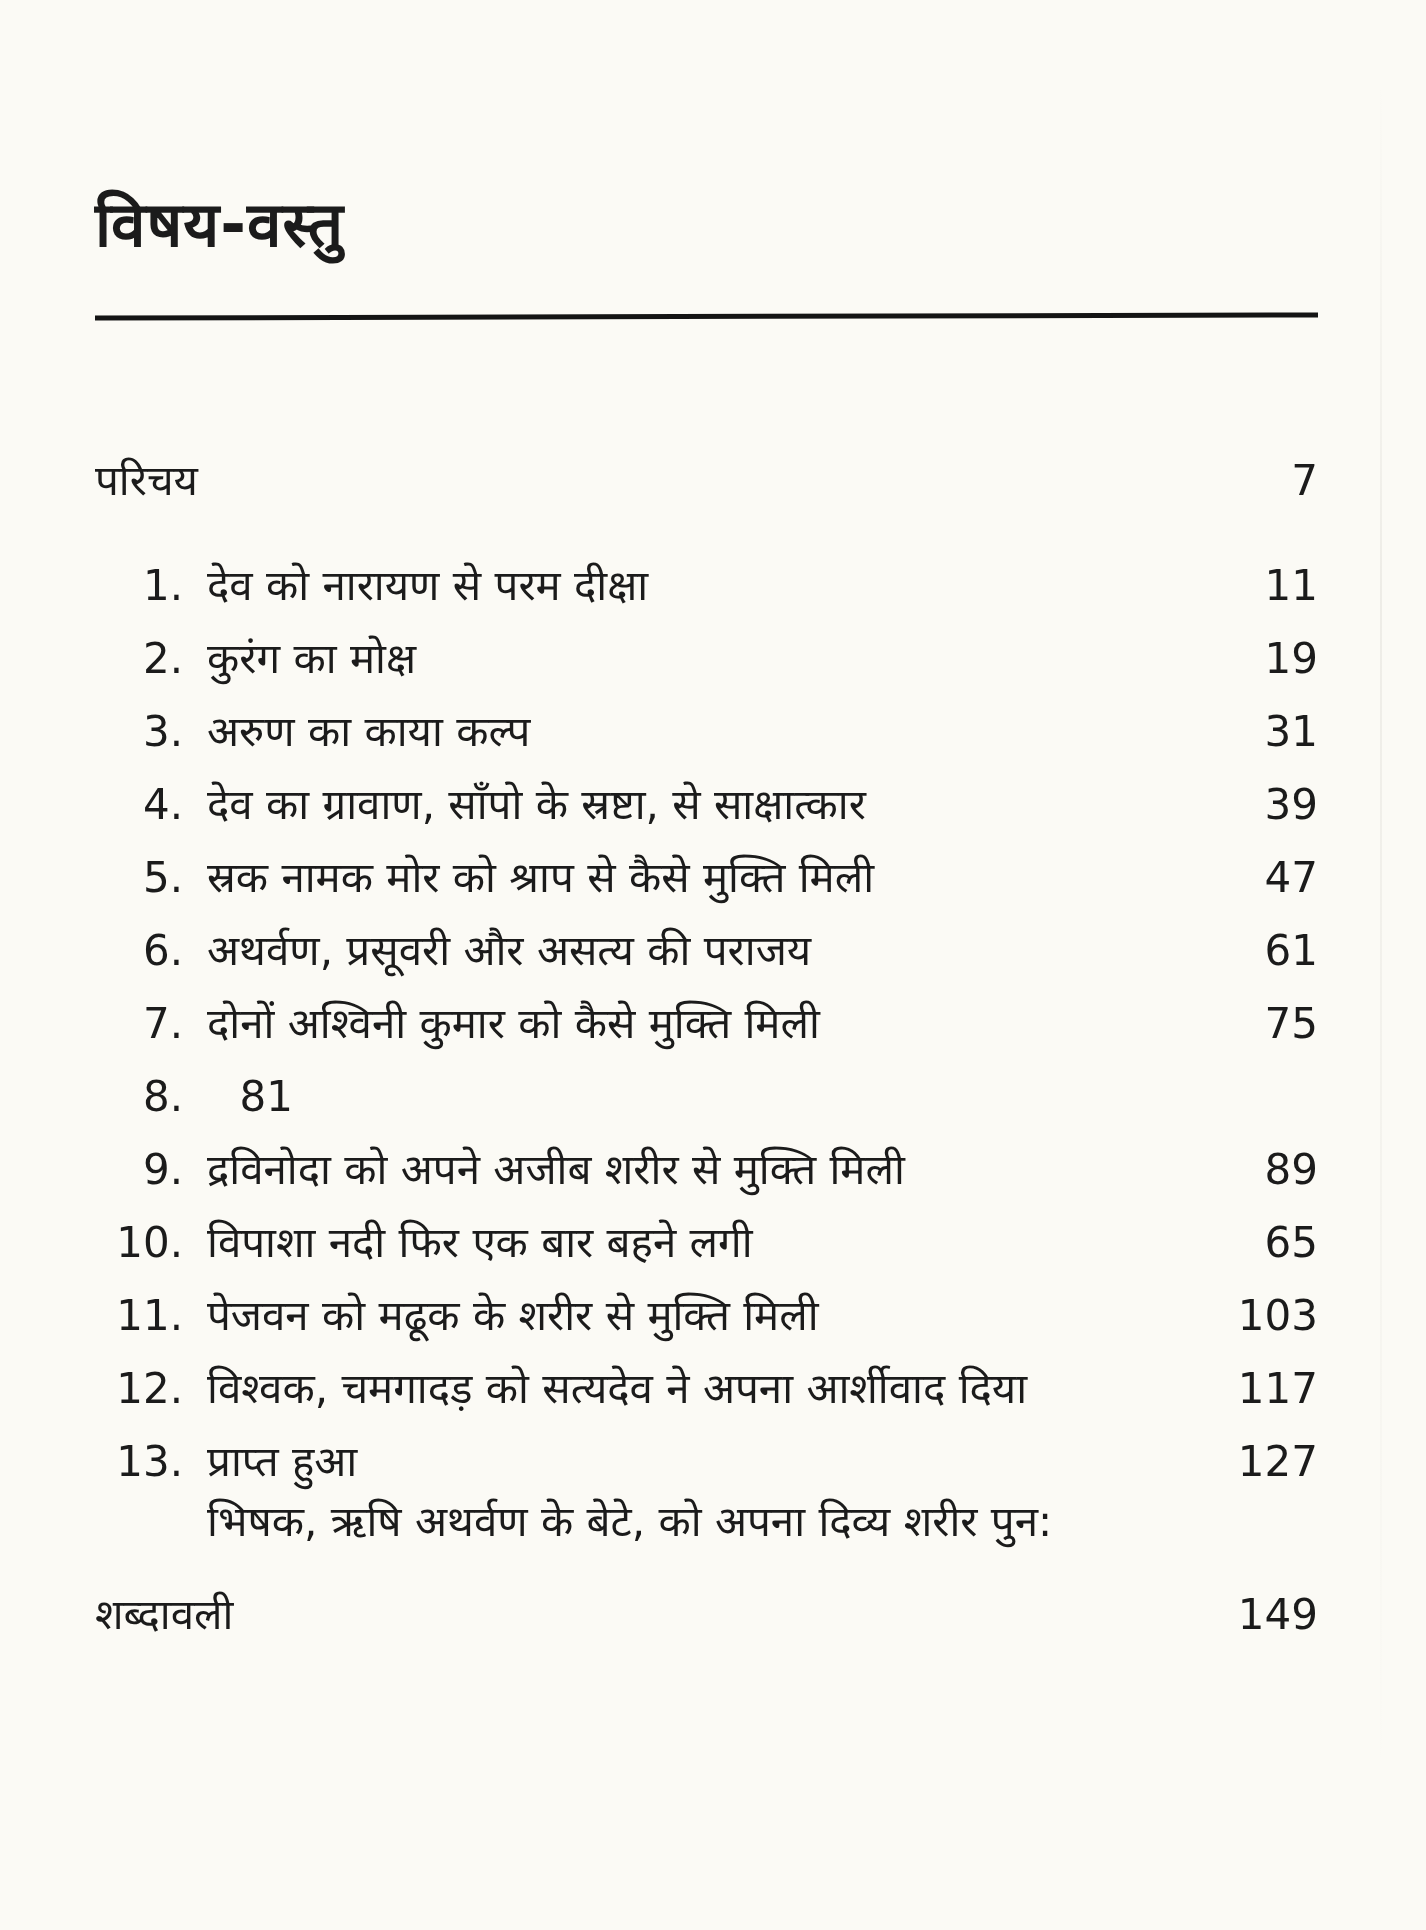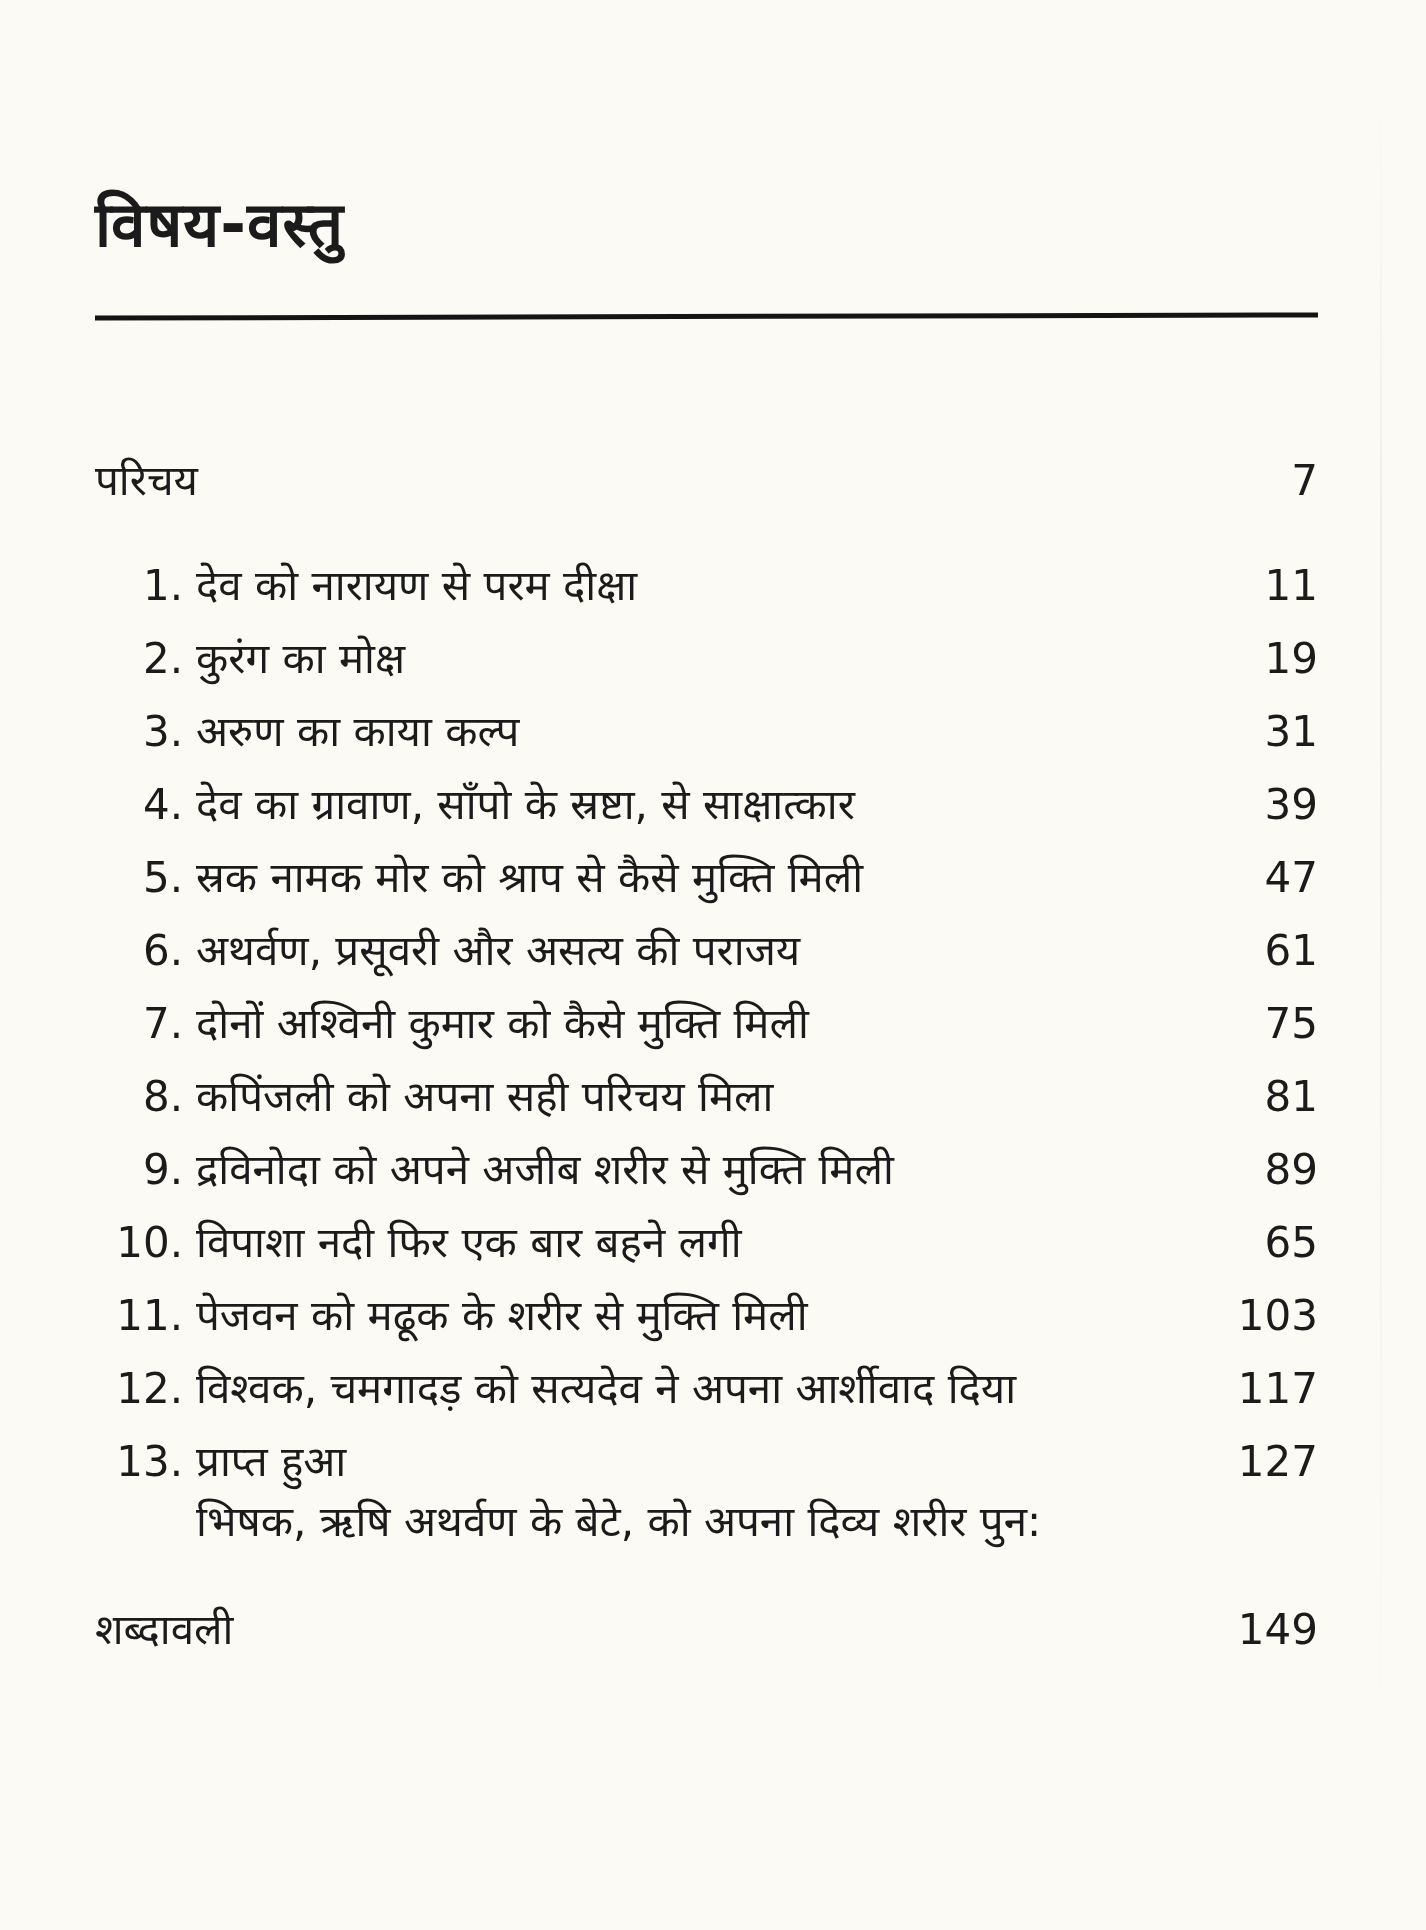--- a/index.html
+++ b/index.html
@@ -54,37 +54,37 @@
     margin-bottom: 13px;
   }
   .row .num {
     flex: none;
     width: 88px;
     text-align: right;
     line-height: 60px;
   }
   .row .text {
     flex: 1;
-    margin-left: 13px;
+    margin-left: 24px;
     line-height: 60px;
   }
   .row .text .line { display: block; }
   .row .label {
     flex: 1;
     line-height: 60px;
   }
   .row .pg {
     flex: none;
     margin-left: 20px;
     line-height: 60px;
     text-align: right;
     min-width: 90px;
   }
   .row.intro { margin-bottom: 45px; align-items: center; }
-  .row.glossary { margin-top: 48px; margin-bottom: 0; }
+  .row.glossary { margin-top: 33px; margin-bottom: 0; }
 </style>
 </head>
 <body>
 
 <div class="scan-artifact"></div>
 
 <div class="page">
 
   <h1 class="book-title">विषय-वस्तु</h1>
   <div class="rule"></div>
@@ -133,21 +133,20 @@
     </div>
 
     <div class="row">
       <span class="num">7.</span>
       <span class="text">दोनों अश्विनी कुमार को कैसे मुक्ति मिली</span>
       <span class="pg">75</span>
     </div>
 
     <div class="row">
       <span class="num">8.</span>
-      <span class="text">कपिंजली को अपना सही परिचय मिला</span>
       <span class="pg">81</span>
     </div>
 
     <div class="row">
       <span class="num">9.</span>
       <span class="text">द्रविनोदा को अपने अजीब शरीर से मुक्ति मिली</span>
       <span class="pg">89</span>
     </div>
 
     <div class="row">

